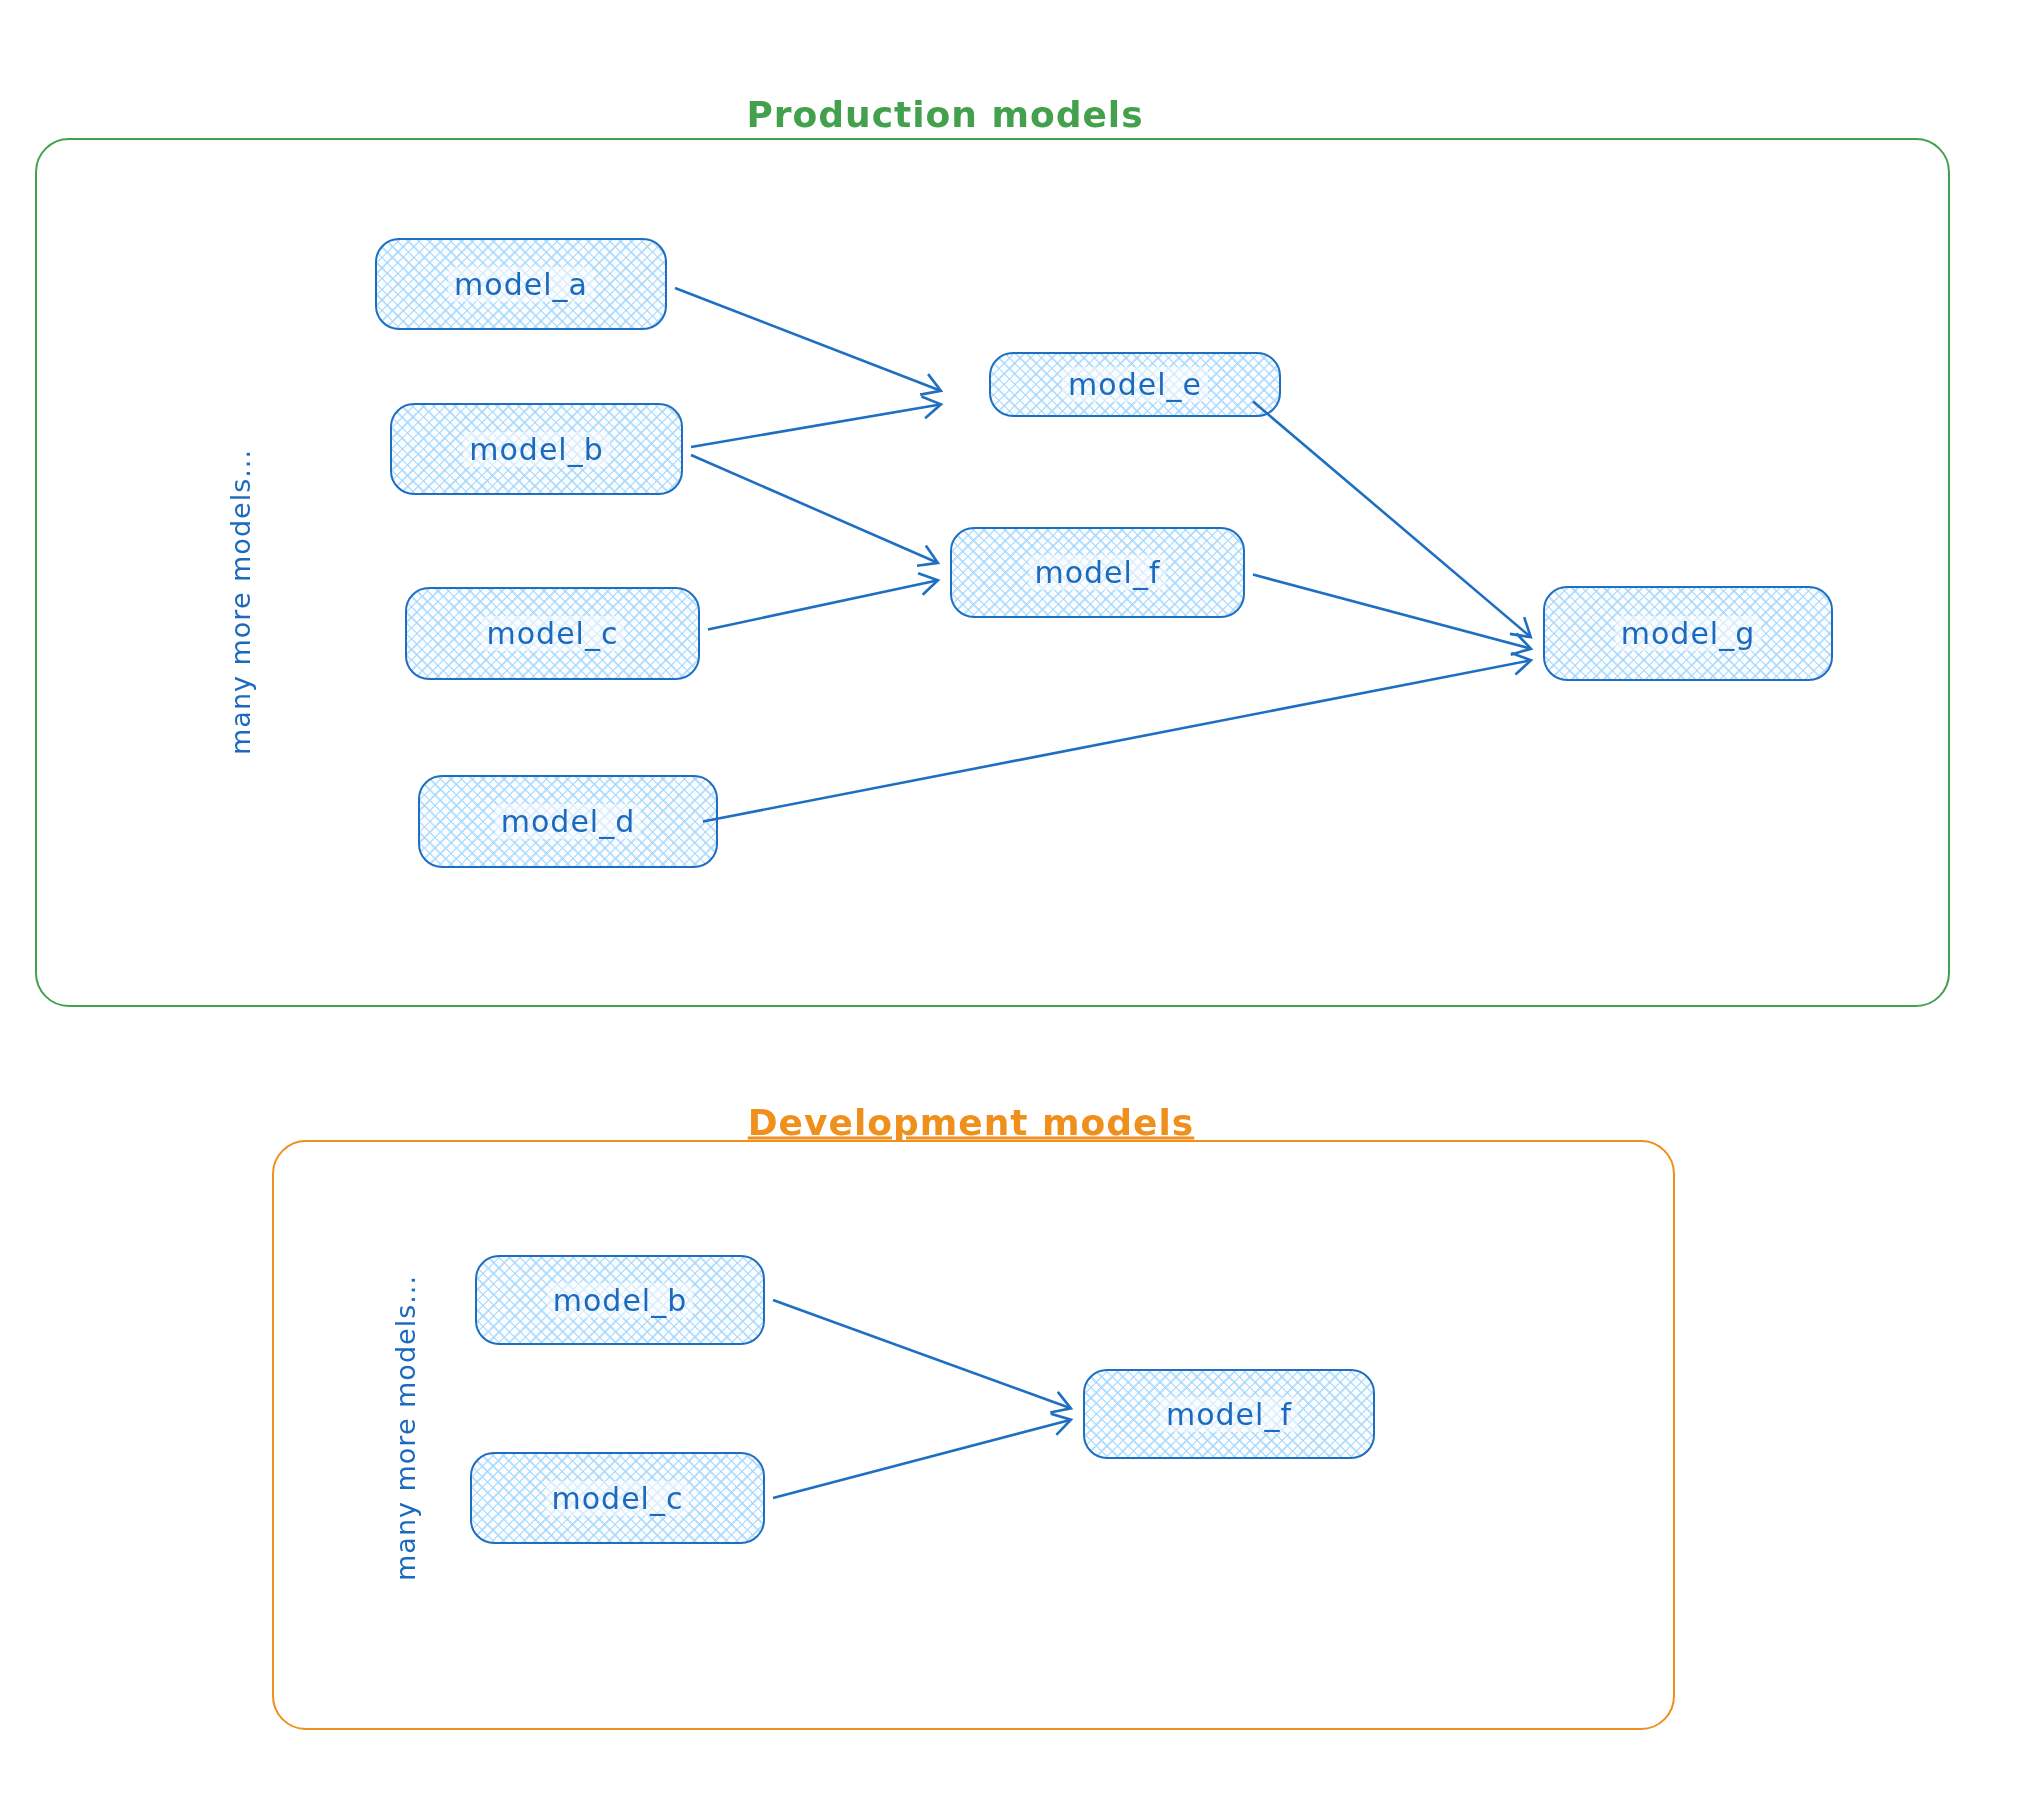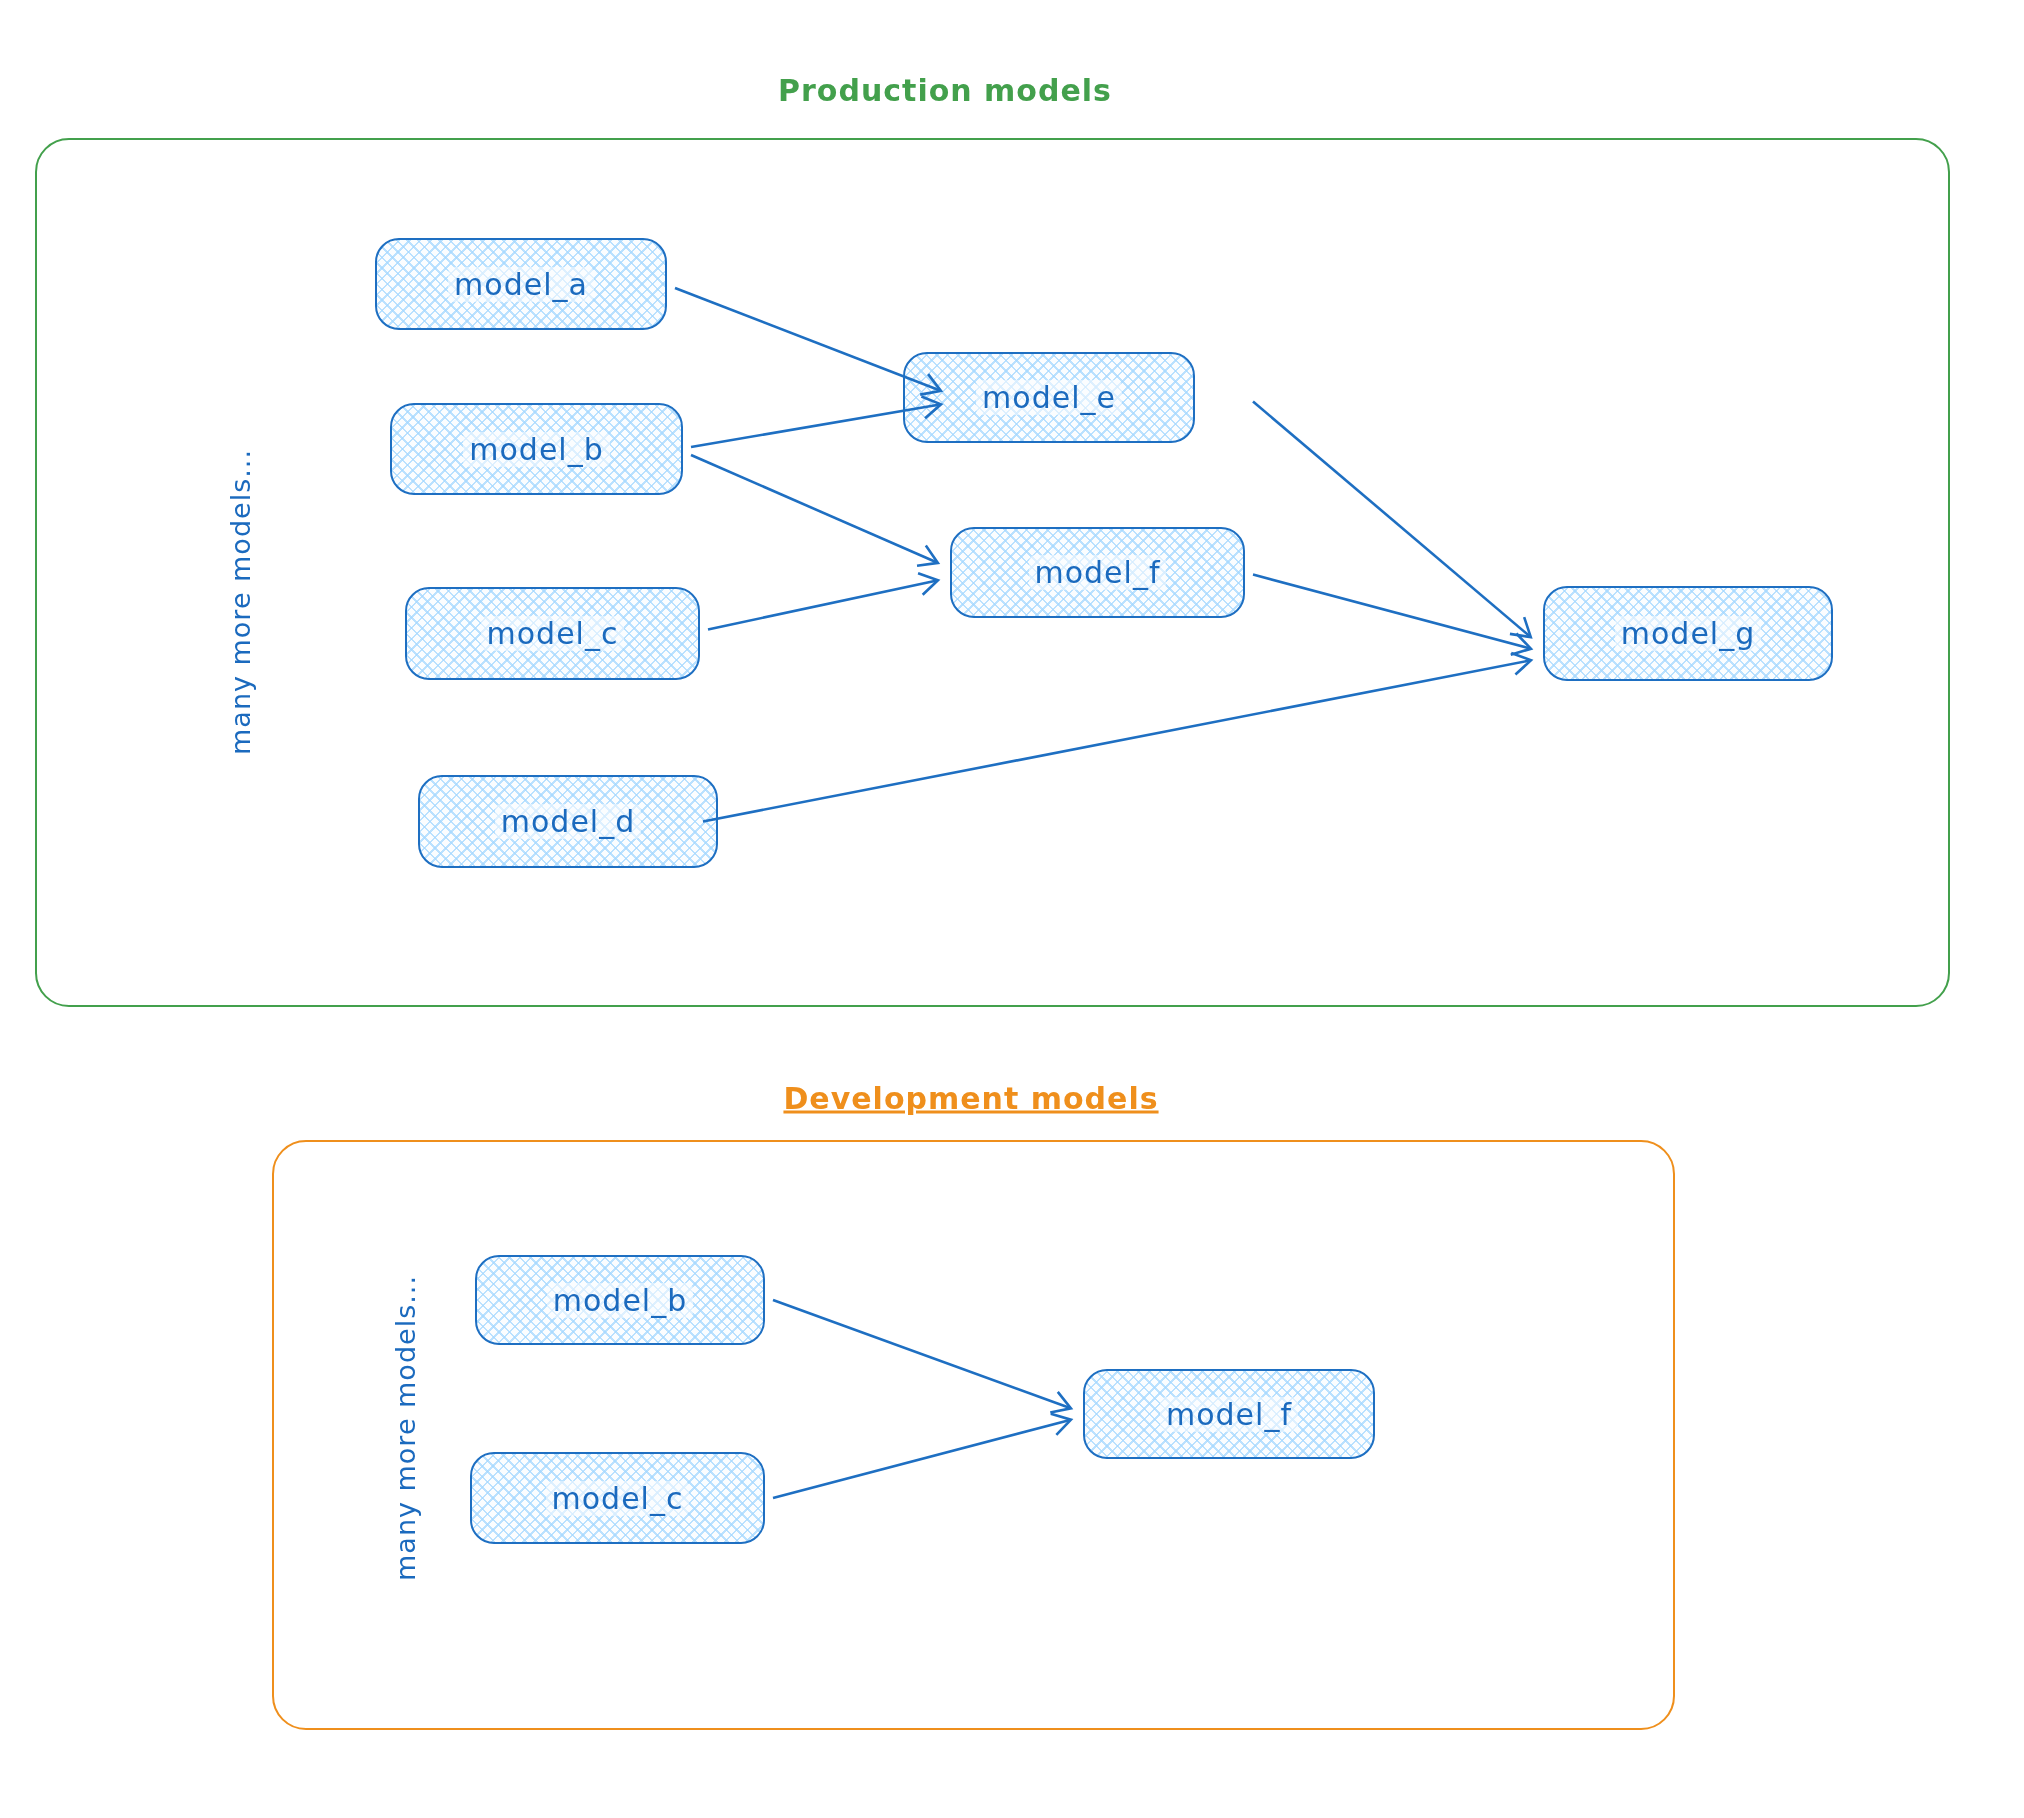--- a/index.html
+++ b/index.html
@@ -14,21 +14,21 @@
     width:2024px;height:1818px;position:relative;overflow:hidden;
     font-family:"DejaVu Sans","Liberation Sans",sans-serif;
   }
   .frame{
     position:absolute;border:2.5px solid;border-radius:34px;background:transparent;
   }
   .frame.green{border-color:var(--green);}
   .frame.orange{border-color:var(--orange);}
   .group-title{
     position:absolute;transform:translate(-50%,-50%);
-    font-size:30px;letter-spacing:1px;white-space:nowrap;font-weight:bold;
+    font-size:36px;letter-spacing:1px;white-space:nowrap;font-weight:bold;margin-top:24px;
   }
   .group-title.green{color:var(--green);}
   .group-title.orange{color:var(--orange);}
   .side-label{
     position:absolute;transform:translate(-50%,-50%) rotate(-90deg);
     color:var(--blue-ink);font-size:27px;letter-spacing:1px;white-space:nowrap;
   }
   .node{
     position:absolute;
     border:2.5px solid var(--blue);
@@ -58,21 +58,21 @@
     </div>
     <div class="node" style="left: 390px; top: 403px; width: 293px; height: 92px;">
       <span>model_b</span>
     </div>
     <div class="node" style="left: 405px; top: 587px; width: 295px; height: 93px;">
       <span>model_c</span>
     </div>
     <div class="node" style="left: 418px; top: 775px; width: 300px; height: 93px;">
       <span>model_d</span>
     </div>
-    <div class="node" style="left: 903px; top: 352px; width: 292px; height: 91px;">
+    <div class="node" style="left: 989px; top: 352px; width: 292px; height: 65px;">
       <span>model_e</span>
     </div>
     <div class="node" style="left: 950px; top: 527px; width: 295px; height: 91px;">
       <span>model_f</span>
     </div>
     <div class="node" style="left: 1543px; top: 586px; width: 290px; height: 95px;">
       <span>model_g</span>
     </div>
   </div>
 

